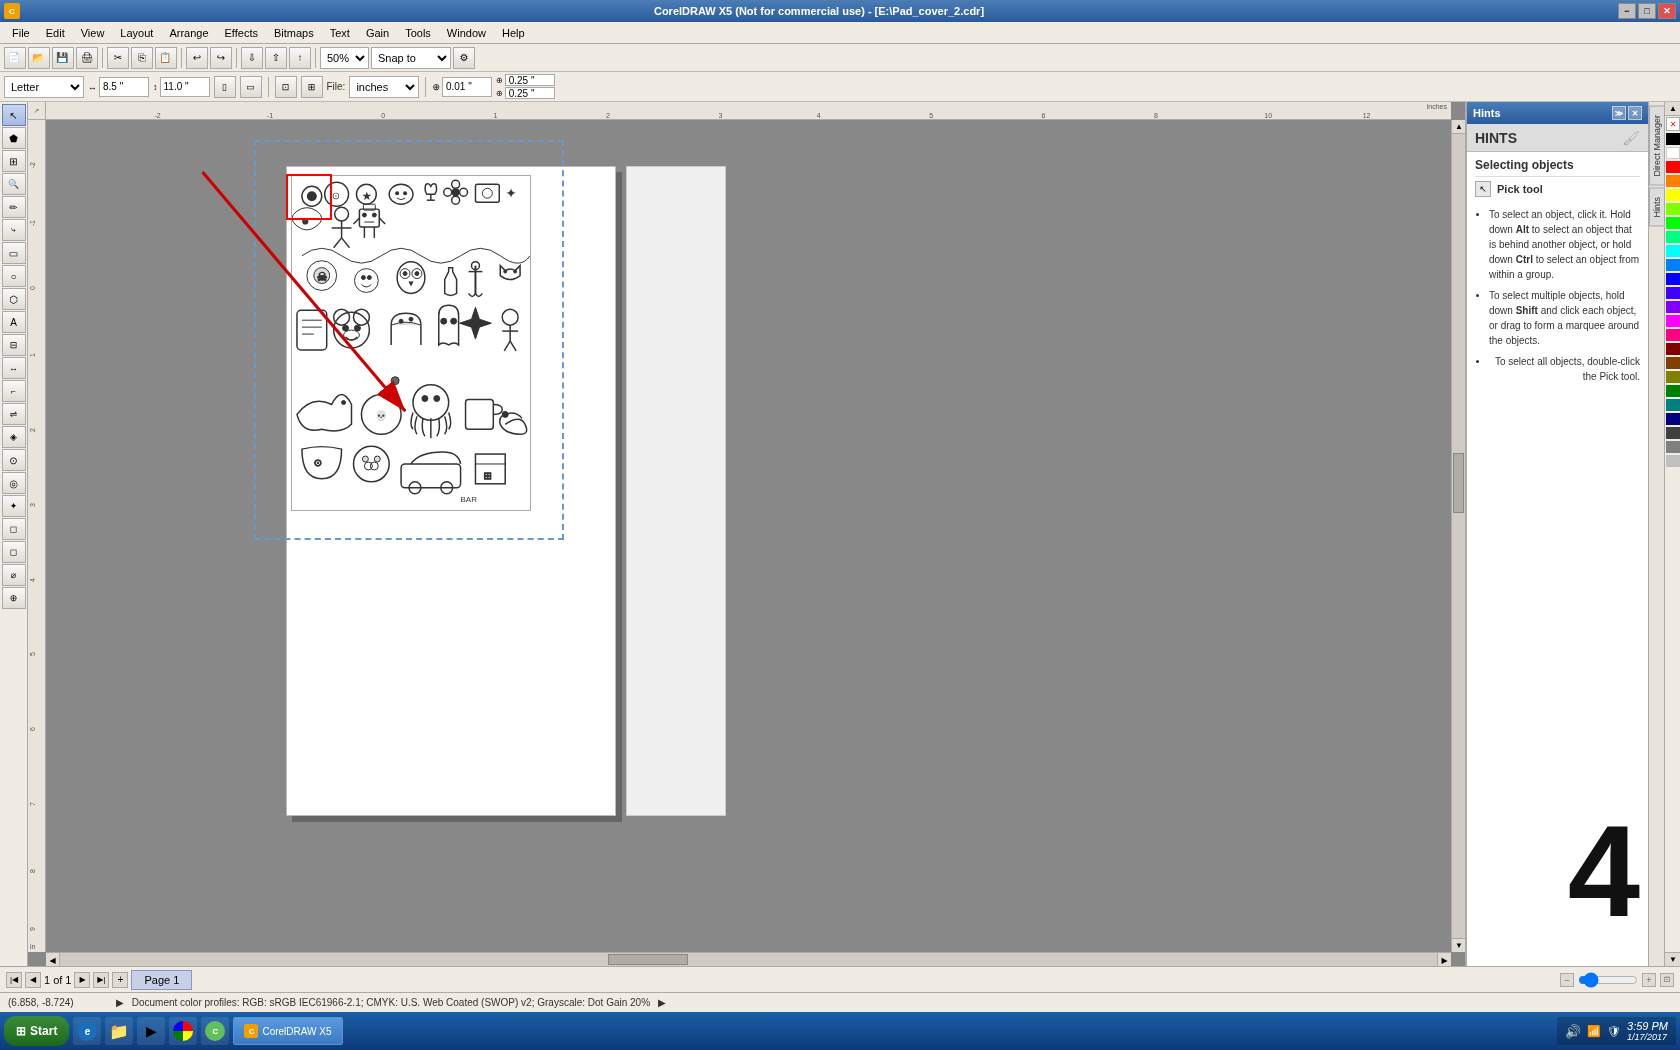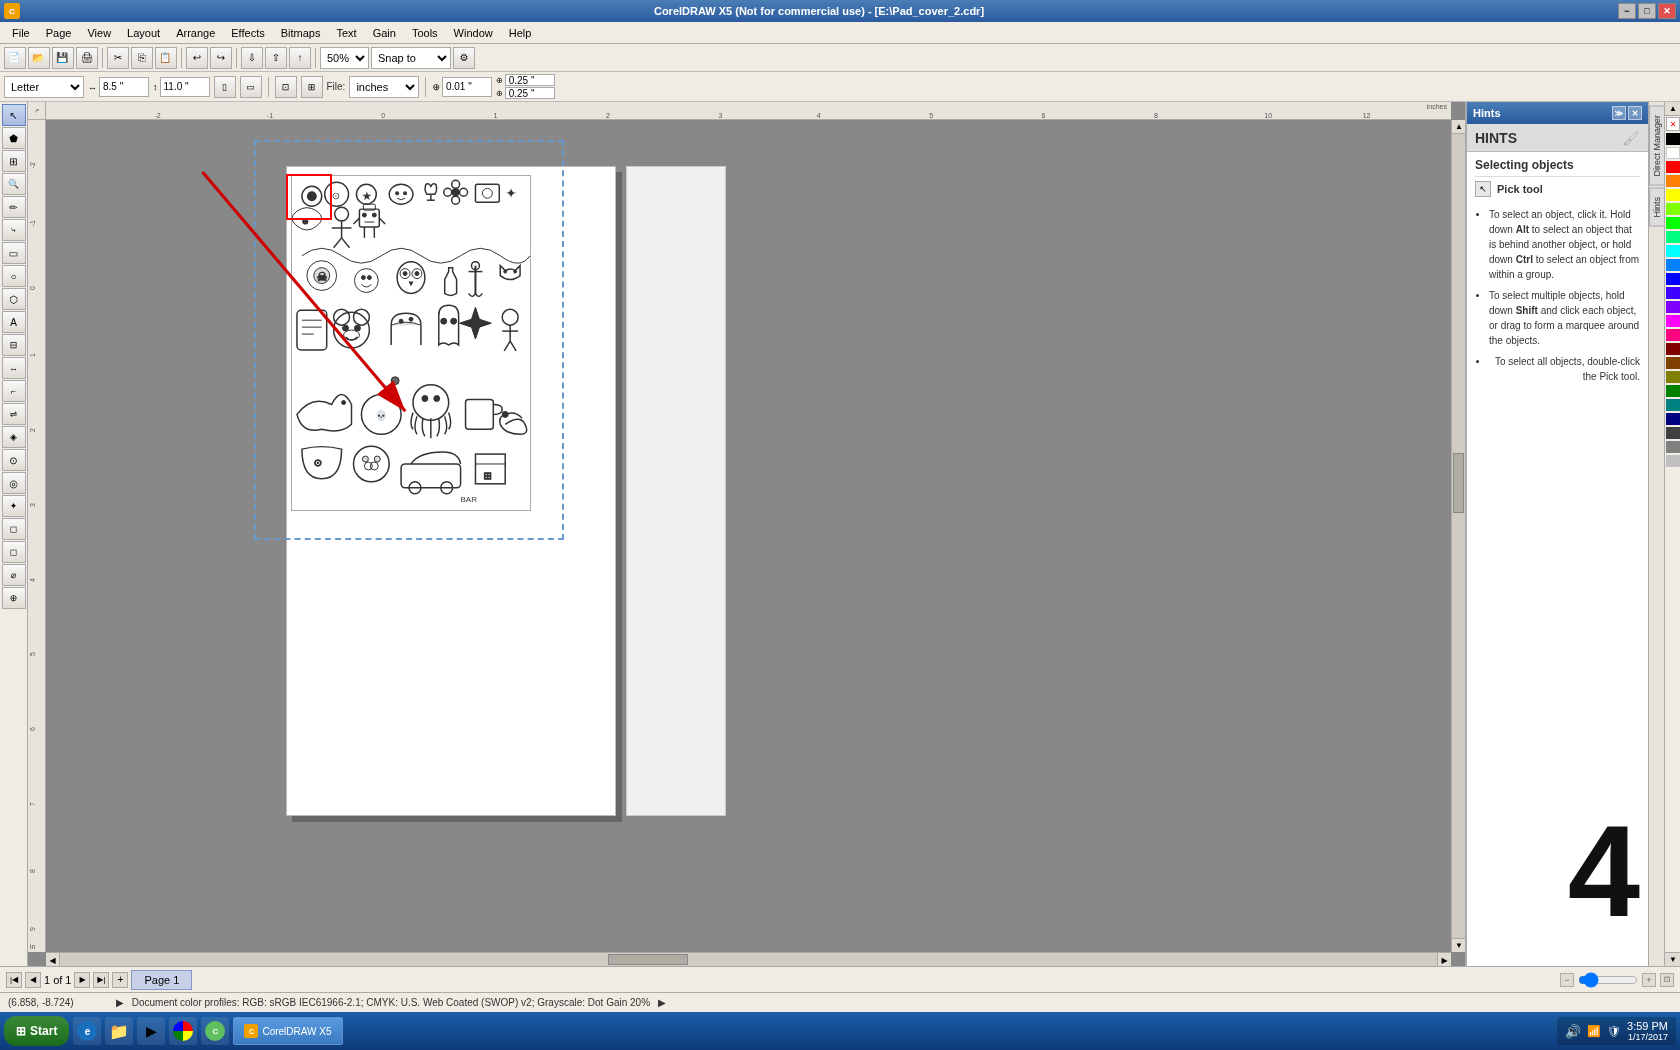--- a/index.html
+++ b/index.html
@@ -226,21 +226,21 @@
     <div id="titlebar-title-text">CorelDRAW X5 (Not for commercial use) - [E:\Pad_cover_2.cdr]</div>
     <div id="titlebar-controls">
       <div class="titlebar-btn">−</div>
       <div class="titlebar-btn">□</div>
       <div class="titlebar-btn close">✕</div>
     </div>
   </div>
 
   <div id="menubar">
     <div class="menu-item">File</div>
-    <div class="menu-item">Page</div>
+    <div class="menu-item">Edit</div>
     <div class="menu-item">View</div>
     <div class="menu-item">Layout</div>
     <div class="menu-item">Arrange</div>
     <div class="menu-item">Effects</div>
     <div class="menu-item">Bitmaps</div>
     <div class="menu-item">Text</div>
     <div class="menu-item">Gain</div>
     <div class="menu-item">Tools</div>
     <div class="menu-item">Window</div>
     <div class="menu-item">Help</div>
@@ -703,20 +703,20 @@
       <div style="width:20px;height:20px;background:#60c060;border-radius:50%;display:flex;align-items:center;justify-content:center;font-size:8px;color:white;font-weight:bold;">C</div>
     </div>
     <div style="height:28px;background:linear-gradient(to bottom,#5a9ae0,#3a7ac0);border:1px solid #6090d0;padding:0 10px;color:white;font-size:10px;display:flex;align-items:center;gap:4px;border-radius:2px;cursor:pointer;">
       <div style="width:14px;height:14px;background:#f0a000;border-radius:2px;display:flex;align-items:center;justify-content:center;font-size:7px;color:white;font-weight:bold;">C</div>
       <span>CorelDRAW X5</span>
     </div>
     <div style="margin-left:auto;display:flex;align-items:center;gap:6px;background:rgba(0,0,0,0.2);padding:0 8px;height:28px;border-radius:2px;">
       <div style="font-size:13px;color:white;cursor:pointer;">🔊</div>
       <div style="font-size:11px;color:white;cursor:pointer;">📶</div>
       <div style="font-size:11px;color:white;cursor:pointer;">🛡</div>
-      <div style="color:white;font-size:11px;text-align:right;">
+      <div style="color:white;font-size:11px;text-align:left;font-style:italic;">
         <div>3:59 PM</div>
         <div style="font-size:9px;">1/17/2017</div>
       </div>
     </div>
   </div>
 
 </div>
 
 </body></html>

